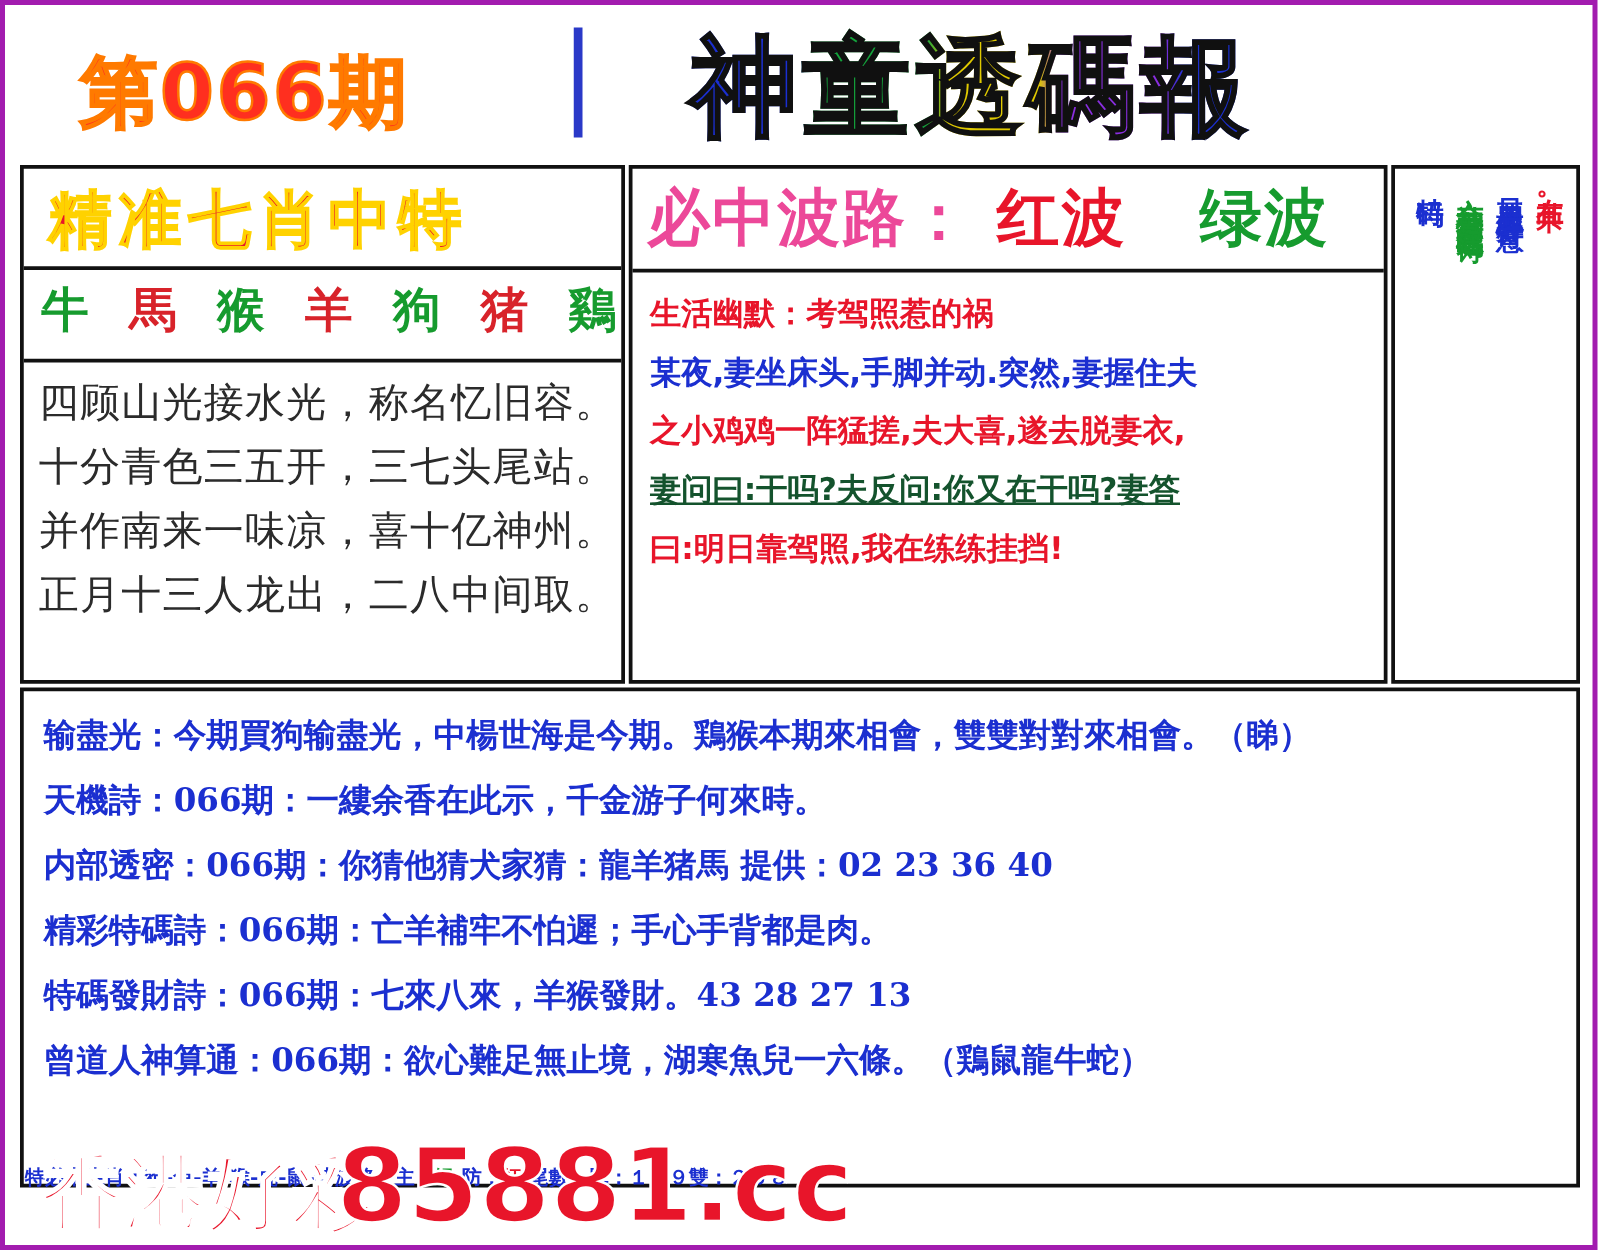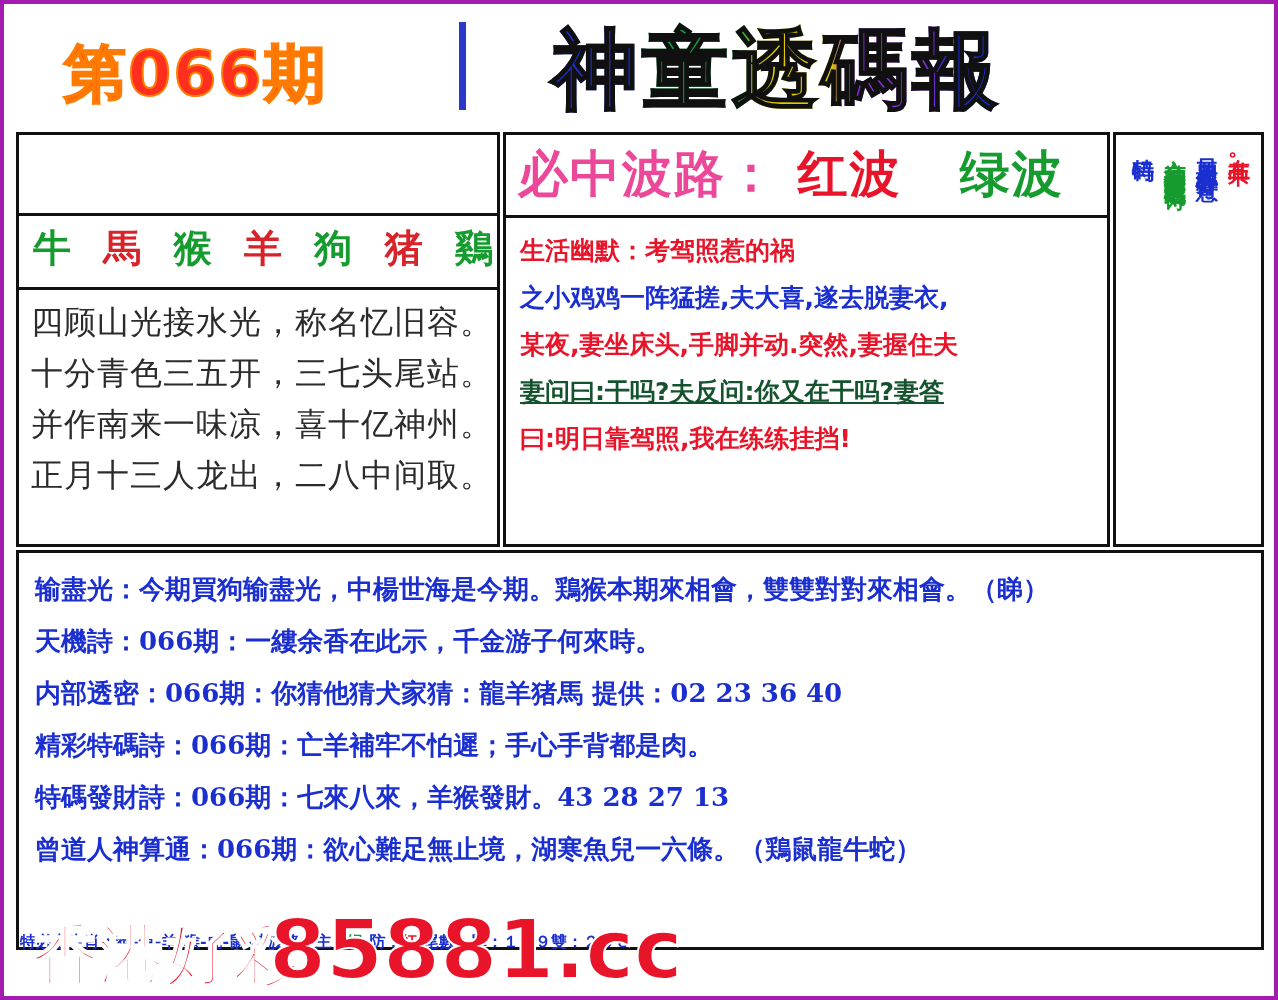--- a/index.html
+++ b/index.html
@@ -175,20 +175,21 @@
 
   <div class="header">
     <div class="issue">第066期</div>
     <div class="divider-bar"></div>
     <div class="title">神童透碼報</div>
   </div>
 
   <div class="boxrow">
 
     <div class="box-left">
+      <div class="lead-title">精准七肖中特</div>
       <div class="hr-left"></div>
       <div class="zodiac">
         <span>牛</span>
         <span>馬</span>
         <span>猴</span>
         <span>羊</span>
         <span>狗</span>
         <span>猪</span>
         <span>鷄</span>
       </div>
@@ -204,22 +205,22 @@
     <div class="box-mid">
       <div class="wave-title">
         <span class="w1">必中波路：</span>
         <span class="w2">红波</span>
         <span>&nbsp;</span>
         <span class="w3">绿波</span>
       </div>
       <div class="hr-mid"></div>
       <div class="joke">
         <div>生活幽默：考驾照惹的祸</div>
+        <div>某夜,妻坐床头,手脚并动.突然,妻握住夫</div>
         <div>之小鸡鸡一阵猛搓,夫大喜,遂去脱妻衣,</div>
-        <div>某夜,妻坐床头,手脚并动.突然,妻握住夫</div>
         <div>妻问曰:干吗?夫反问:你又在干吗?妻答</div>
         <div>曰:明日靠驾照,我在练练挂挡!</div>
       </div>
     </div>
 
     <div class="box-right">
       <div class="vcol c1">在其中。</div>
       <div class="vcol c2">只要用心解开诗意，</div>
       <div class="vcol c3">六合神童特别奉献透码诗</div>
       <div class="vcol c4">特码</div>

